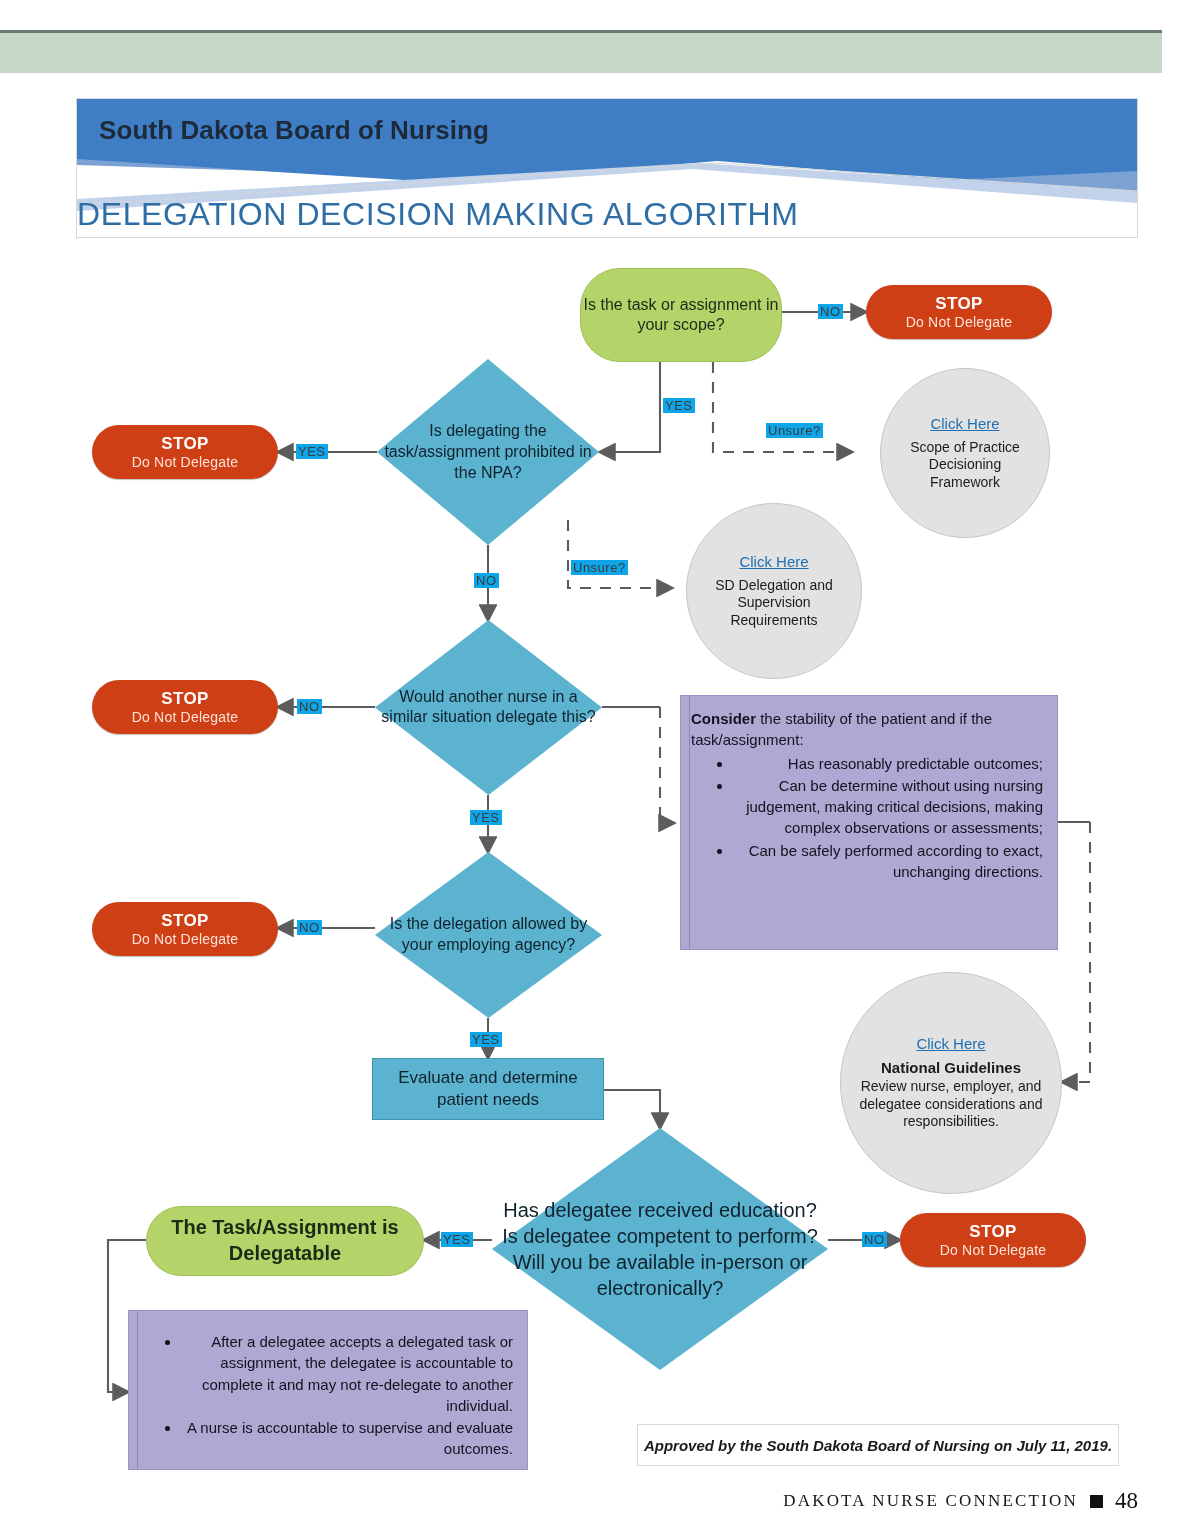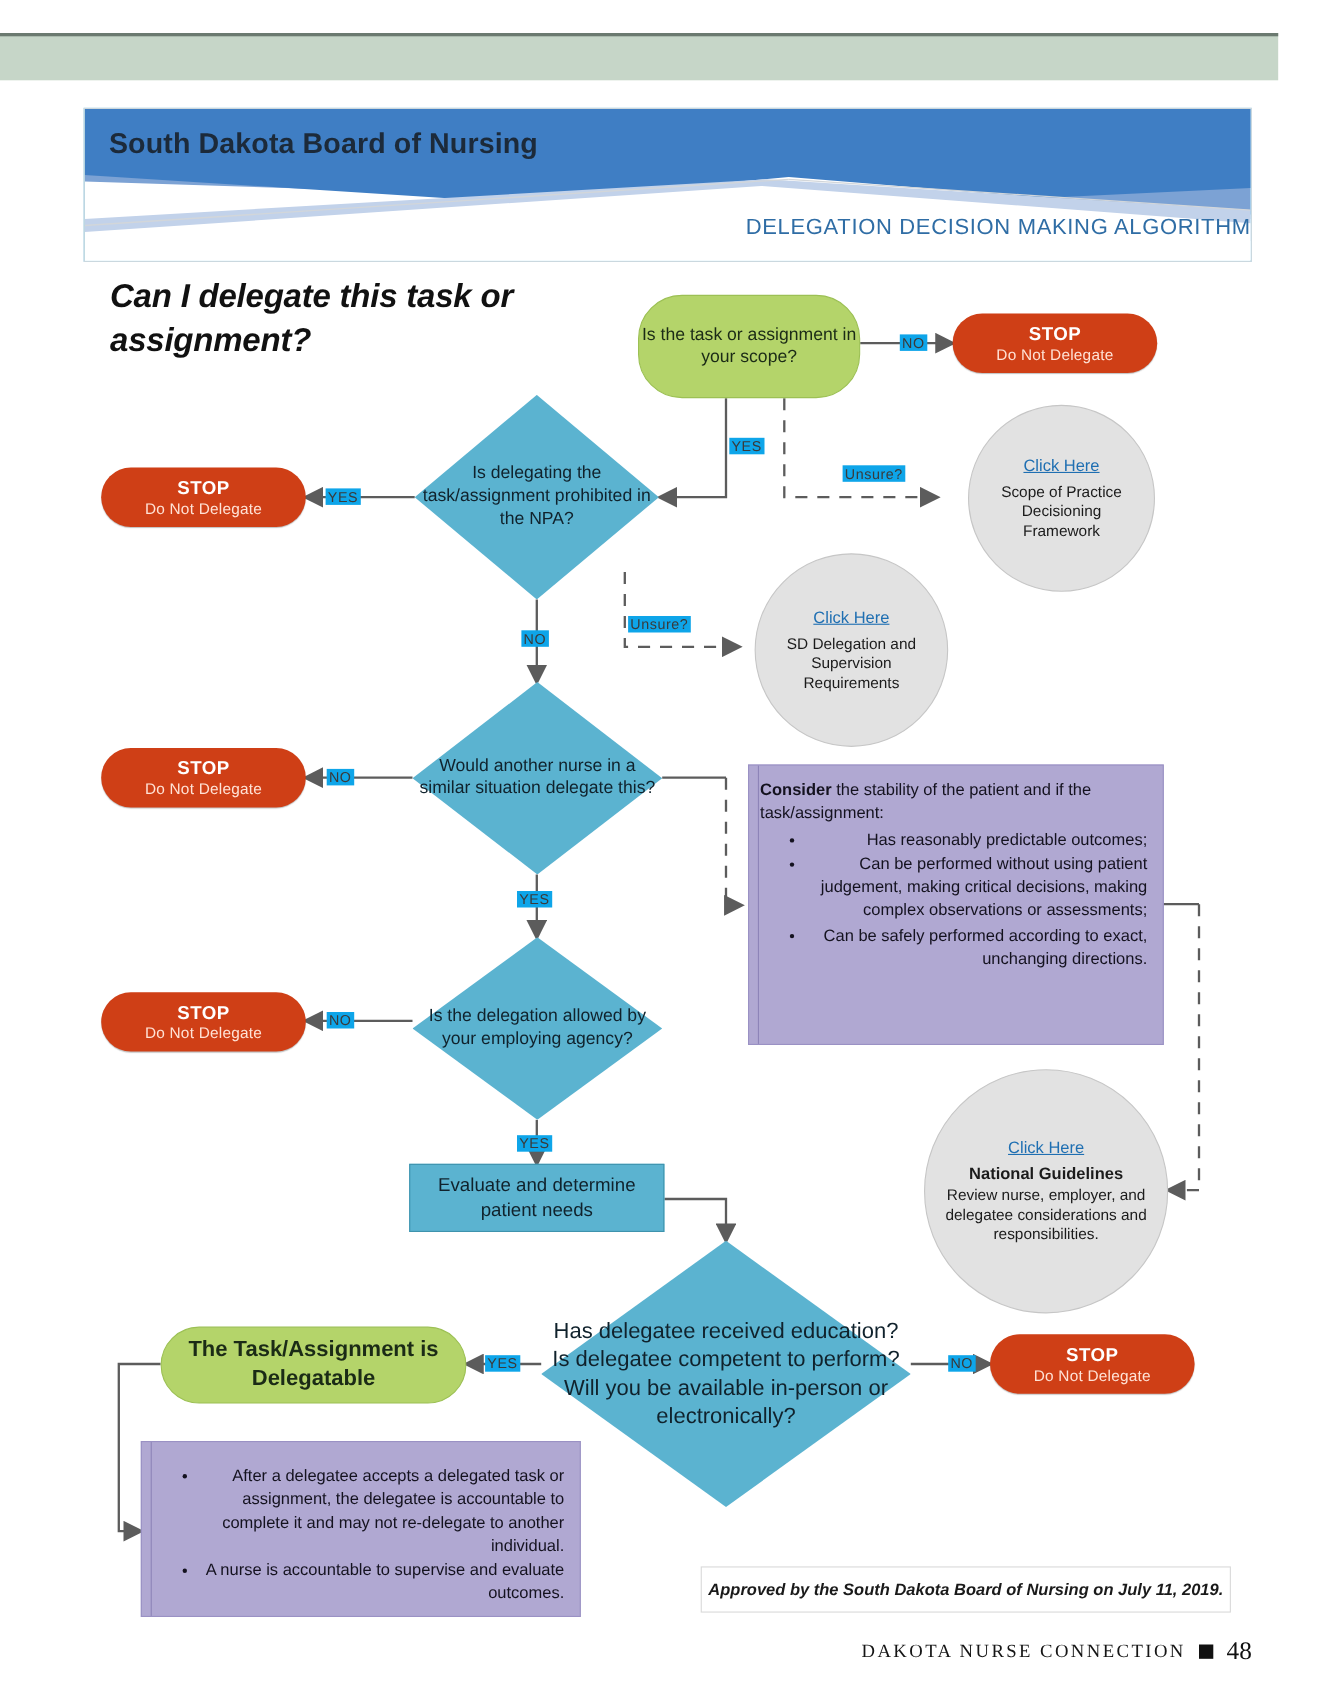--- a/index.html
+++ b/index.html
@@ -21,22 +21,22 @@
     position:absolute;left:76px;top:98px;width:1060px;height:138px;
     background:#7dd3fc;border:1px solid #d8d8d8;overflow:hidden;
   }
   .banner svg{position:absolute;left:0;top:0;}
   .banner-title{
     position:absolute;left:22px;top:16px;
     font-size:26px;color:#1c2a3a;font-weight:600;letter-spacing:.1px;
     z-index:5;
   }
   .banner-sub{
-    position:absolute;left:0;right:0;top:97px;text-align:right;
-    font-size:20px;color:#2f6da5;letter-spacing:.6px;z-index:5;
+    position:absolute;left:0;right:0;top:97px;text-align:left;
+    font-size:32px;color:#2f6da5;letter-spacing:.6px;z-index:5;
   }
 
   
   .big-q{
     position:absolute;left:100px;top:250px;width:480px;
     font-size:30px;font-weight:bold;font-style:italic;color:#111;
     line-height:1.32;letter-spacing:-.2px;
   }
 
   
@@ -138,21 +138,20 @@
       <polygon points="0,126 640,68 1060,104 1060,138 0,138" fill="#ffffff"></polygon>
       <polygon points="0,100 620,64 1060,92 1060,120 0,132" fill="#c2d2ea"></polygon>
       <polygon points="0,112 615,70 1060,104 1060,138 0,138" fill="#ffffff"></polygon>
       <line x1="0" y1="106" x2="640" y2="64" stroke="#d2d6da" stroke-width="1.2"></line>
       <line x1="640" y1="64" x2="1060" y2="92" stroke="#d2d6da" stroke-width="1.2"></line>
     </svg>
     <div class="banner-title">South Dakota Board of Nursing</div>
     <div class="banner-sub">DELEGATION DECISION MAKING ALGORITHM</div>
   </div>
 
-  <div class="big-q">Can I delegate this task or assignment?</div>
 
   <svg class="edges">
     <defs>
       <marker id="ah" markerWidth="9" markerHeight="9" refX="7.5" refY="4.5" orient="auto">
         <path d="M0,0 L9,4.5 L0,9 z" fill="#5c5c5c"></path>
       </marker>
     </defs>
     <g stroke="#5c5c5c" stroke-width="2.1" fill="none">
 
       <line x1="782" y1="312" x2="866" y2="312" marker-end="url(#ah)"></line>
@@ -243,21 +242,21 @@
     <span class="s2">Do Not Delegate</span>
   </div>
 
   <div class="node purple-box" style="left:680px;top:695px;width:378px;height:255px;position:absolute;">
     <div class="rail"></div>
     <div>
       <b>Consider</b><span> the stability of the patient and if the task/assignment:</span>
     </div>
     <ul>
       <li>Has reasonably predictable outcomes;</li>
-      <li>Can be performed without using patient judgement, making critical decisions, making complex observations or assessments;</li>
+      <li>Can be determine without using nursing judgement, making critical decisions, making complex observations or assessments;</li>
       <li>Can be safely performed according to exact, unchanging directions.</li>
     </ul>
   </div>
 
   <div class="diamond-wrap" style="left:375px;top:852px;width:227px;height:166px;">
     <div class="dshape"></div>
     <div class="dtext" style="font-size:16px;">Is the delegation allowed by your employing agency?</div>
   </div>
 
   <div class="node oval-stop" style="left:92px;top:902px;width:186px;height:54px;">

